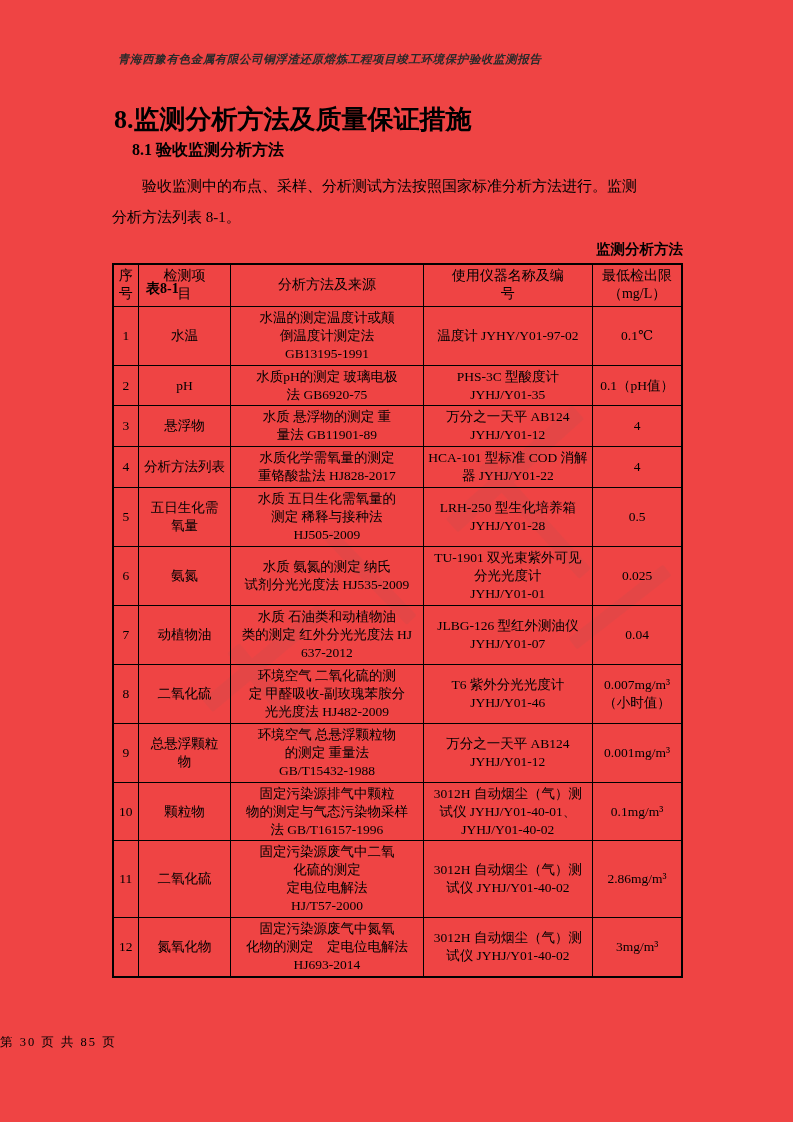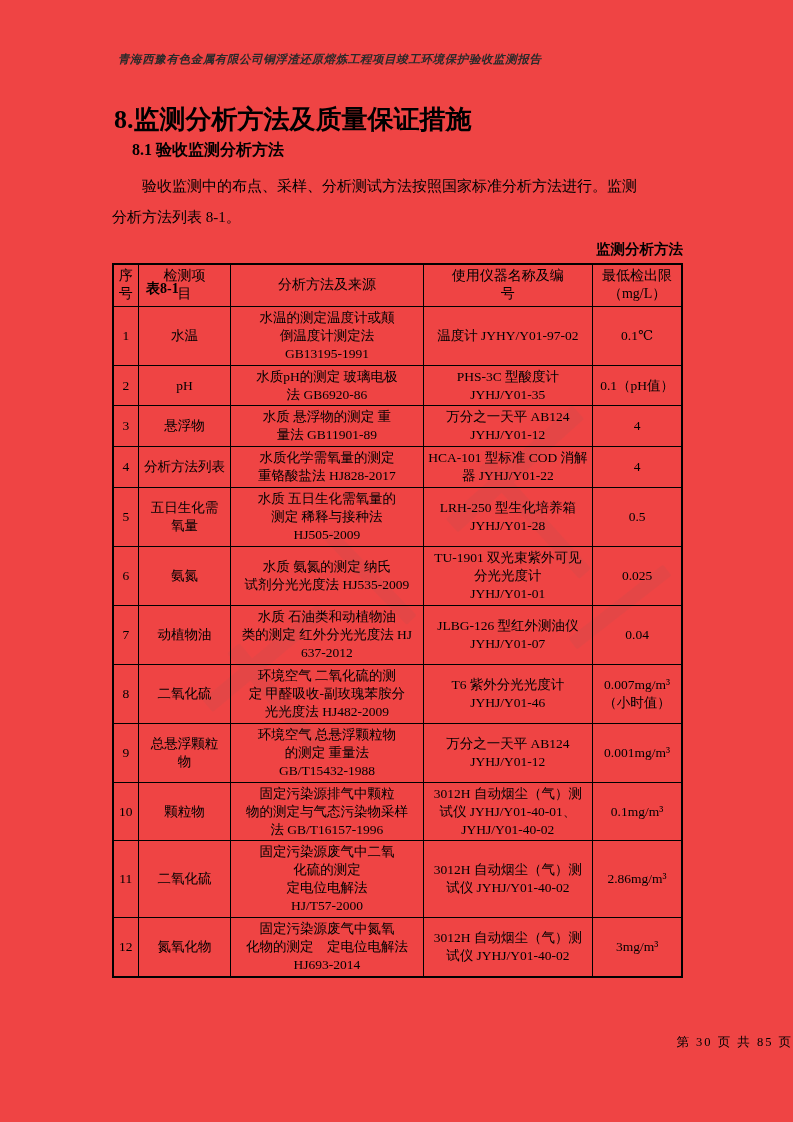--- a/index.html
+++ b/index.html
@@ -36,21 +36,21 @@
     border:1px solid #000;
     text-align:center; vertical-align:middle;
     padding:2px 1px;
     line-height:1.33;
     white-space:pre-line;
     word-break:break-word;
   }
   table.methods th { font-weight:normal; font-size:14px; }
   .page-footer {
     position:absolute; top:1034px; left:0; right:0;
-    text-align:right; font-size:12.5px; letter-spacing:2px;
+    text-align:left; font-size:12.5px; letter-spacing:2px;
   }
   
   .watermark {
     position:absolute; top:400px; left:130px; width:540px; height:460px;
     opacity:0.07; pointer-events:none;
   }
   .wm-stroke { position:absolute; background:#666; border-radius:2px; }
   .wm-s1 { left:60px;  top:250px; width:150px; height:16px; transform:rotate(-40deg); }
   .wm-s2 { left:80px;  top:290px; width:130px; height:16px; transform:rotate(50deg); }
   .wm-s3 { left:300px; top:60px;  width:170px; height:18px; transform:rotate(-42deg); }
@@ -114,21 +114,21 @@
 倒温度计测定法
 GB13195-1991</td>
     <td>温度计 JYHY/Y01-97-02</td>
     <td>0.1℃</td>
   </tr>
 
   <tr>
     <td>2</td>
     <td>pH</td>
     <td>水质pH的测定 玻璃电极
-法 GB6920-86</td>
+法 GB6920-75</td>
     <td>PHS-3C 型酸度计
 JYHJ/Y01-35</td>
     <td>0.1（pH值）</td>
   </tr>
 
   <tr>
     <td>3</td>
     <td>悬浮物</td>
     <td>水质 悬浮物的测定 重
 量法 GB11901-89</td>

